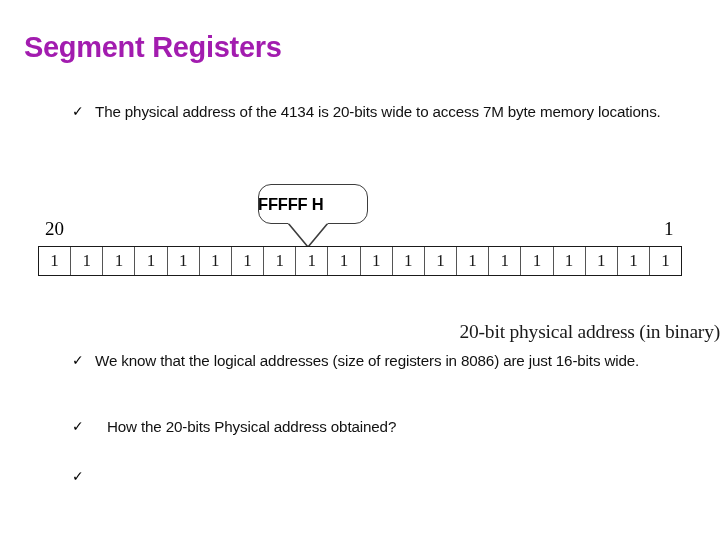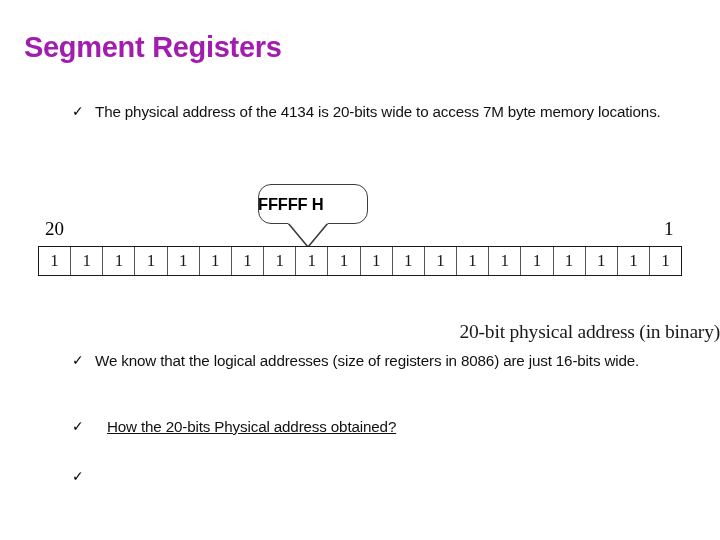--- a/index.html
+++ b/index.html
@@ -60,21 +60,21 @@
     font-weight: normal;
   }
 
   #bullet-1 { left: 72px; top: 101px; width: 600px; }
   #bullet-1 .bullet-text { padding-left: 9px; }
 
   #bullet-2 { left: 72px; top: 350px; width: 605px; }
   #bullet-2 .bullet-text { padding-left: 9px; text-align: center; }
 
   #bullet-3 { left: 72px; top: 416px; width: 480px; }
-  #bullet-3 .bullet-text { padding-left: 21px; text-decoration: underline; }
+  #bullet-3 .bullet-text { padding-left: 21px; }
 
   #bullet-4 { left: 72px; top: 466px; width: 480px; }
   #bullet-4 .bullet-text { padding-left: 21px; }
 
   
   .diagram {
     position: absolute;
     left: 0;
     top: 170px;
     width: 720px;

